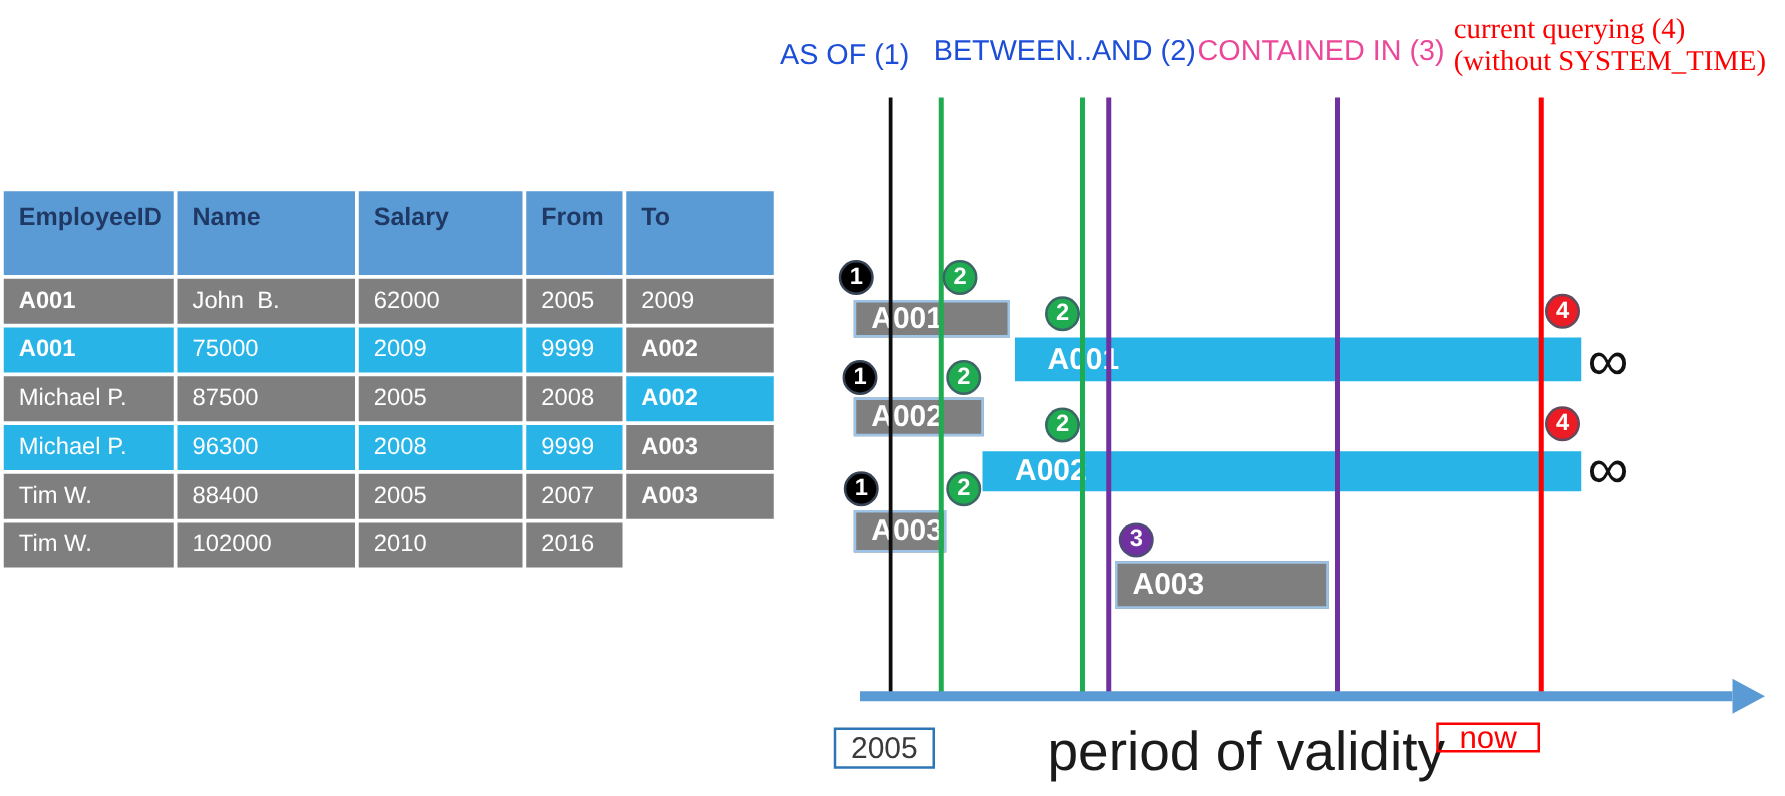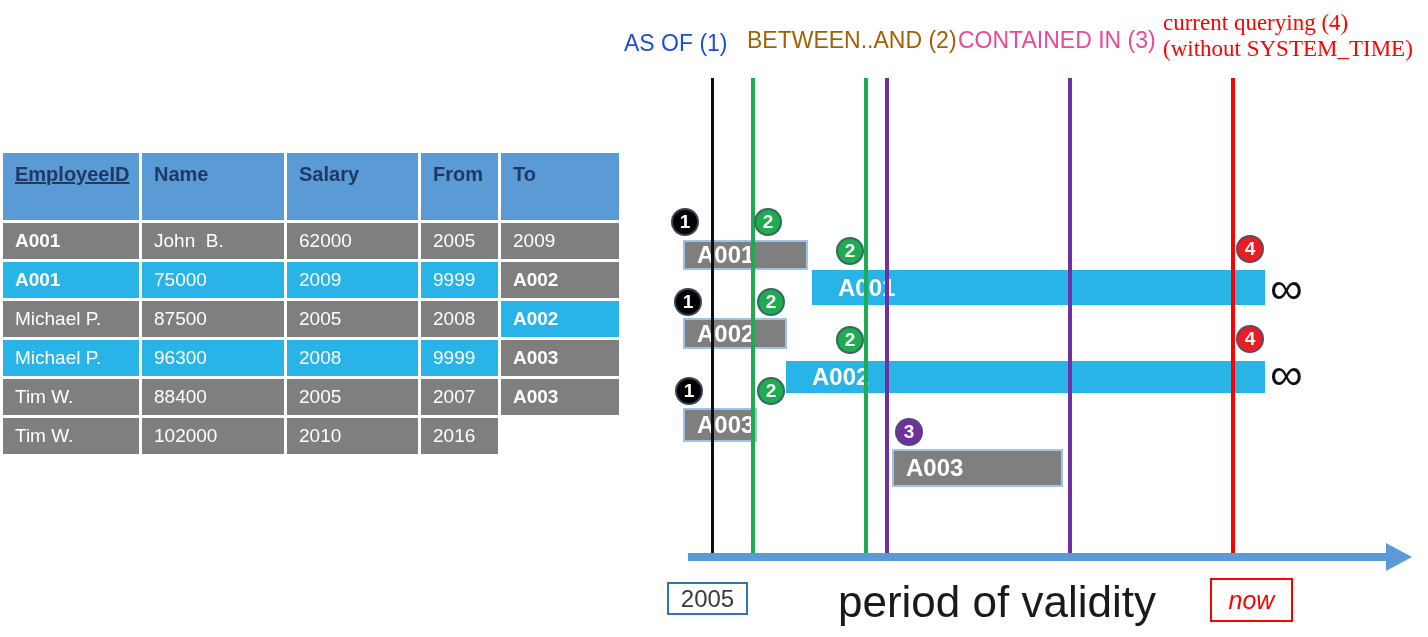--- a/index.html
+++ b/index.html
@@ -12,21 +12,21 @@
   *{box-sizing:border-box;margin:0;padding:0;}
   body{font-family:"Liberation Sans","DejaVu Sans",sans-serif;background:#fff;}
   .stage{position:relative;width:1428px;height:637px;background:#fff;overflow:hidden;}
 
   
   .emp-table{position:absolute;left:3px;top:153px;display:grid;
     grid-template-columns:136px 142px 131px 77px 118px;
     grid-template-rows:67px repeat(6,36px);gap:3px;background:#fff;}
   .th{background:var(--header_blue);color:var(--header_text);font-weight:bold;
     font-size:20px;padding:10px 0 0 12px;}
-  .th .u{text-decoration:underline;margin-top:40px;}
+  .th .u{margin-top:40px;}
   .td{color:#fff;font-size:19px;line-height:36px;padding-left:12px;white-space:pre;}
   .td.c0{font-weight:bold;}
   .r-gray{background:var(--row_gray);}
   .r-cyan{background:var(--row_cyan);}
 
   
   .legend-item{position:absolute;font-size:23px;letter-spacing:0;white-space:nowrap;}
   .legend-item.two-line{line-height:26px;font-family:Liberation Serif, serif;}
 
   
@@ -44,23 +44,23 @@
   
   .axis-shaft{position:absolute;left:688px;top:553px;width:698px;height:8px;
     background:var(--axis_blue);z-index:4;}
   .axis-head{position:absolute;left:1386px;top:543px;width:0;height:0;z-index:4;
     border-top:14px solid transparent;border-bottom:14px solid transparent;
     border-left:26px solid var(--axis_blue);}
   .year-box{position:absolute;left:667px;top:582px;width:81px;height:33px;
     border:2px solid var(--box_2005_border);color:#3a3a3a;font-size:24px;
     display:flex;align-items:center;justify-content:center;}
   .period-label{position:absolute;left:838px;top:577px;font-size:44px;color:#1a1a1a;}
-  .now-box{position:absolute;left:1210px;top:578px;width:83px;height:44px;
+  .now-box{position:absolute;left:1149px;top:578px;width:83px;height:24px;
     border:2px solid var(--red);color:var(--red);font-size:25px;
-    display:flex;align-items:center;justify-content:center;font-style:italic;}
+    display:flex;align-items:center;justify-content:center;}
 </style>
 </head>
 <body>
 
 <div class="stage">
 
   <div class="emp-table">
     <div class="th"><span class="u">EmployeeID</span></div>
     <div class="th"><span>Name</span></div>
     <div class="th"><span>Salary</span></div>
@@ -97,21 +97,21 @@
     <div class="td r-gray">2007</div>
 
     <div class="td c0 r-gray">A003</div>
     <div class="td r-gray">Tim W.</div>
     <div class="td r-gray">102000</div>
     <div class="td r-gray">2010</div>
     <div class="td r-gray">2016</div>
   </div>
 
   <div class="legend-item" style="left: 624px; top: 30px; color: #1d4ed8;">AS OF (1)</div>
-  <div class="legend-item" style="left: 747px; top: 27px; color: #a16207;">BETWEEN..AND (2)</div>
+  <div class="legend-item" style="left: 747px; top: 27px; color: #1d4ed8;">BETWEEN..AND (2)</div>
   <div class="legend-item" style="left: 958px; top: 27px; color: #ec4899;">CONTAINED IN (3)</div>
   <div class="legend-item two-line" style="left: 1163px; top: 10px; color: rgb(255, 0, 0);">
     <span>current querying (4)</span><br>
     <span>(without SYSTEM_TIME)</span>
   </div>
 
   <div class="vline" style="left: 711px; width: 3px; background: rgb(13, 13, 13);"></div>
   <div class="vline" style="left: 751px; background: rgb(31, 171, 79);"></div>
   <div class="vline" style="left: 864px; background: rgb(31, 171, 79);"></div>
   <div class="vline" style="left: 885px; background: rgb(112, 48, 160);"></div>

